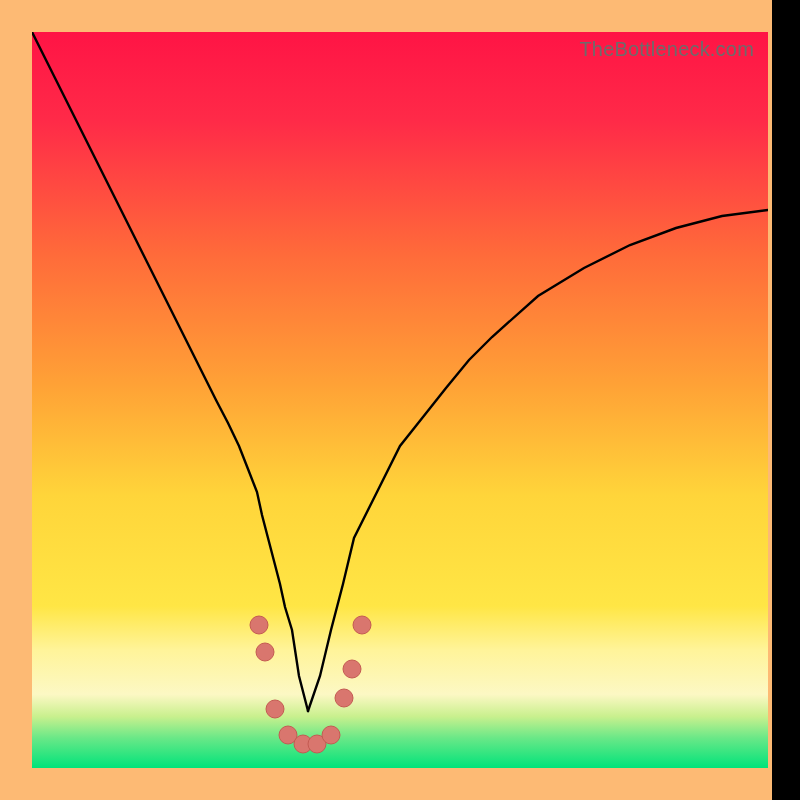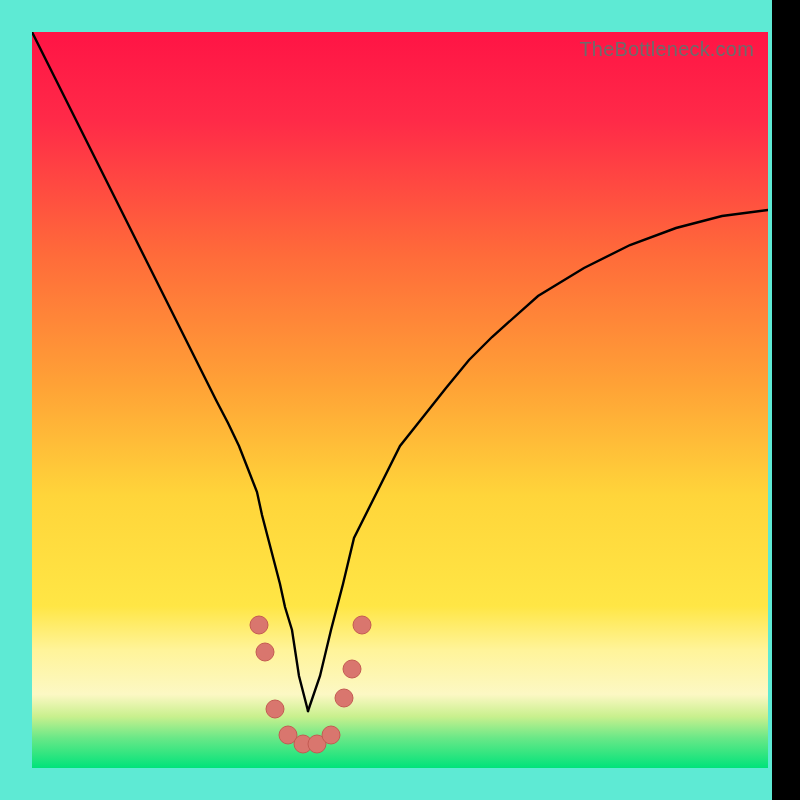--- a/index.html
+++ b/index.html
@@ -8,21 +8,21 @@
     width: 800px;
     height: 800px;
     overflow: hidden;
     background: #000;
     font-family: Arial, Helvetica, sans-serif;
   }
   .frame {
     position: relative;
     width: 772px;
     height: 800px;
-    background: #5eead4;
+    background: #fdba74;
   }
   .plot-area {
     position: absolute;
     left: 32px;
     top: 32px;
     width: 736px;
     height: 736px;
     overflow: hidden;
   }
   .gradient {

